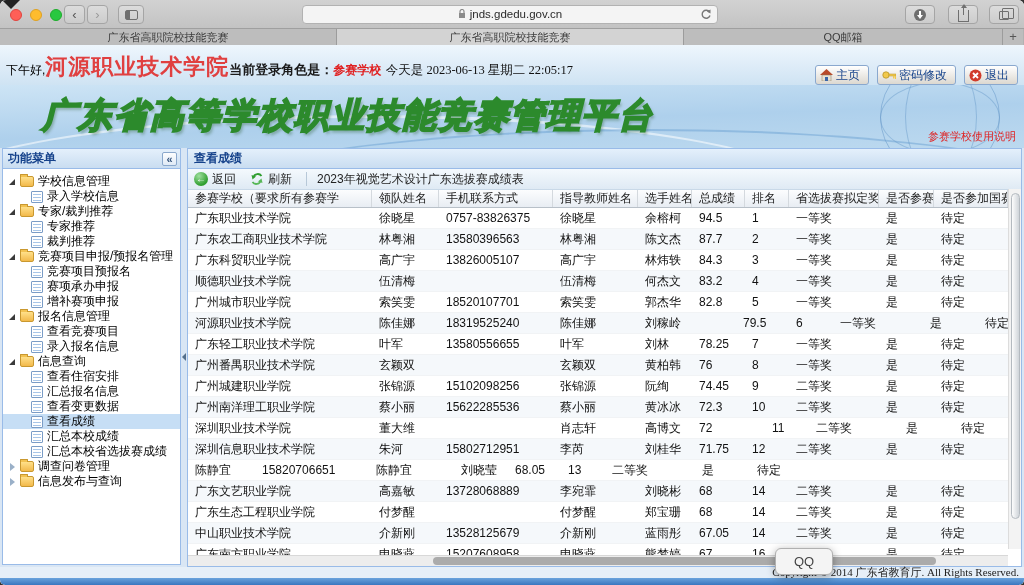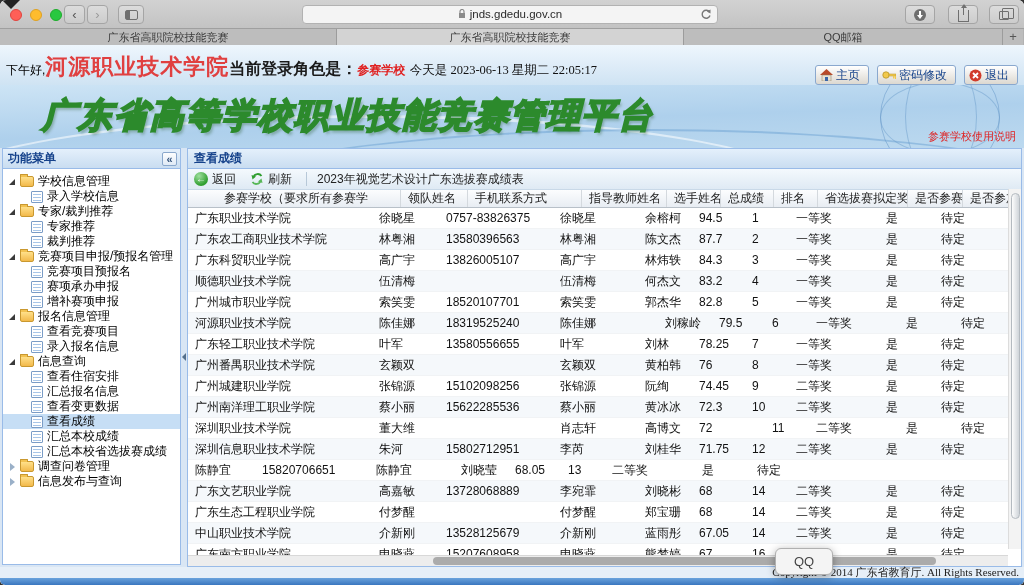--- a/index.html
+++ b/index.html
@@ -46,21 +46,21 @@
 .tab:nth-child(3){ width:319px; }
 .tab.active { background:#d3d3d3; }
 .tab.plus { width:20px; border-right:none; color:#555; font-size:13px; }
 
 
 .pageheader { position:absolute; left:0; top:45px; width:1024px; height:40px;
   background:linear-gradient(#eef6fd,#cfe3f3); }
 .greet { position:absolute; left:6px; top:55%; transform:translateY(-50%); white-space:nowrap; }
 .greet .g1 { font-size:12px; color:#000; }
 .greet .school { font-family:"Liberation Serif","DejaVu Serif",serif; font-size:22px; font-weight:bold; color:#e04040; letter-spacing:1px; }
-.greet .g2 { font-size:16px; font-weight:bold; color:#1a1a1a; }
+.greet .g2 { font-size:13px; font-weight:bold; color:#1a1a1a; }
 .greet .role { font-size:12px; font-weight:bold; color:#e02020; }
 .greet .g3 { font-size:12.5px; color:#111; font-family:"Liberation Serif","DejaVu Serif",serif; }
 .hdr-buttons { position:absolute; right:6px; top:20px; display:flex; gap:8px; }
 .hbtn { height:20px; padding:0 8px 0 4px; background:linear-gradient(#ffffff,#dcd8d0);
   border:1px solid #8aa8ce; border-radius:3px; font-size:12px; color:#15428b; line-height:18px; display:flex; align-items:center; gap:3px; }
 
 
 .banner { position:absolute; left:0; top:85px; width:1024px; height:63px; overflow:hidden;
   background:linear-gradient(178deg,#cde4f5 0%,#aed0ec 55%,#bcd9ef 100%); }
 .wave1 { position:absolute; left:-80px; top:30px; width:900px; height:160px; border-radius:50%;
@@ -106,21 +106,21 @@
 .mainpanel { position:absolute; left:187px; top:0; width:835px; height:419px; background:#fff; border:1px solid #99bbe8; }
 .panel-title { height:20px; background:linear-gradient(#e4f0fb,#c9ddf1); border-bottom:1px solid #99bbe8;
   font-size:12px; font-weight:bold; color:#15428b; line-height:19px; padding-left:6px; }
 .toolbar { height:21px; background:linear-gradient(#f5fafe,#dcd8d000) , linear-gradient(#f4f9fd,#dfeaf4); background:linear-gradient(#f4f9fd,#dfeaf4); border-bottom:1px solid #c9d9e8; display:flex; align-items:center; padding-left:6px; font-size:12px; color:#222; }
 .tool-btn { display:flex; align-items:center; gap:4px; margin-right:14px; color:#222; }
 .back-ic { width:14px; height:14px; border-radius:50%; background:radial-gradient(circle at 5px 4px,#9fe09f,#2f9e2f 70%); color:#fff; font-size:10px; line-height:13px; text-align:center; font-weight:bold; }
 .tool-sep { width:1px; height:14px; background:#b7c8d8; margin:0 10px 0 0; }
 .tool-title { color:#222; }
 
 
-.grid-header { height:18px; display:flex; background:linear-gradient(#fcfdfe,#e8edf3); border-bottom:1px solid #b8c0c8; overflow:hidden;padding-left:29px; }
+.grid-header { height:18px; display:flex; background:linear-gradient(#fcfdfe,#e8edf3); border-bottom:1px solid #b8c0c8; overflow:hidden; }
 .gh-cell { height:18px; line-height:17px; font-size:12px; color:#222; padding-left:7px; border-right:1px solid #d4d9de; white-space:nowrap; overflow:hidden; flex:0 0 auto; }
 .grid-body { position:relative; height:349px; overflow:hidden; width:820px; }
 .grow { display:flex; height:21px; border-bottom:1px solid #f1f3f5; background:#fff; }
 .grow.alt { background:#f5f8fb; }
 .gcell { height:21px; line-height:20px; font-size:12px; color:#121212; padding-left:7px; white-space:nowrap; overflow:hidden; flex:0 0 auto; }
 
 
 .vscroll { position:absolute; right:0; top:40px; width:13px; height:360px; background:#f3f3f3; border-left:1px solid #dcdcdc; }
 .vthumb { position:absolute; left:1.5px; top:4px; width:9px; height:326px; background:linear-gradient(90deg,#fdfdfd,#cfd4d9); border:1px solid #b4bac0; border-radius:5px; }
 .hscroll { position:absolute; left:0; bottom:0; width:820px; height:11px; background:#ededed; border-top:1px solid #d8d8d8; }
@@ -411,22 +411,22 @@
             <div class="gcell" style="width: 44px;">5</div>
             <div class="gcell" style="width: 90px;">一等奖</div>
             <div class="gcell" style="width: 55px;">是</div>
             <div class="gcell" style="width: 74px;">待定</div>
           </div>
           <div class="grow alt">
             <div class="gcell" style="width: 184px;">河源职业技术学院</div>
             <div class="gcell" style="width: 67px;">陈佳娜</div>
             <div class="gcell" style="width: 114px;">18319525240</div>
             <div class="gcell" style="width: 85px;">陈佳娜</div>
-            <div class="gcell" style="width: 54px; margin-left: 20px;">刘稼岭</div>
-            <div class="gcell" style="width: 53px;">79.5</div>
+            <div class="gcell" style="width: 54px;">刘稼岭</div>
+            <div class="gcell" style="width: 53px; margin-left: 44px;">79.5</div>
             <div class="gcell" style="width: 44px;">6</div>
             <div class="gcell" style="width: 90px;">一等奖</div>
             <div class="gcell" style="width: 55px;">是</div>
             <div class="gcell" style="width: 74px;">待定</div>
           </div>
           <div class="grow">
             <div class="gcell" style="width: 184px;">广东轻工职业技术学院</div>
             <div class="gcell" style="width: 67px;">叶军</div>
             <div class="gcell" style="width: 114px;">13580556655</div>
             <div class="gcell" style="width: 85px;">叶军</div>

